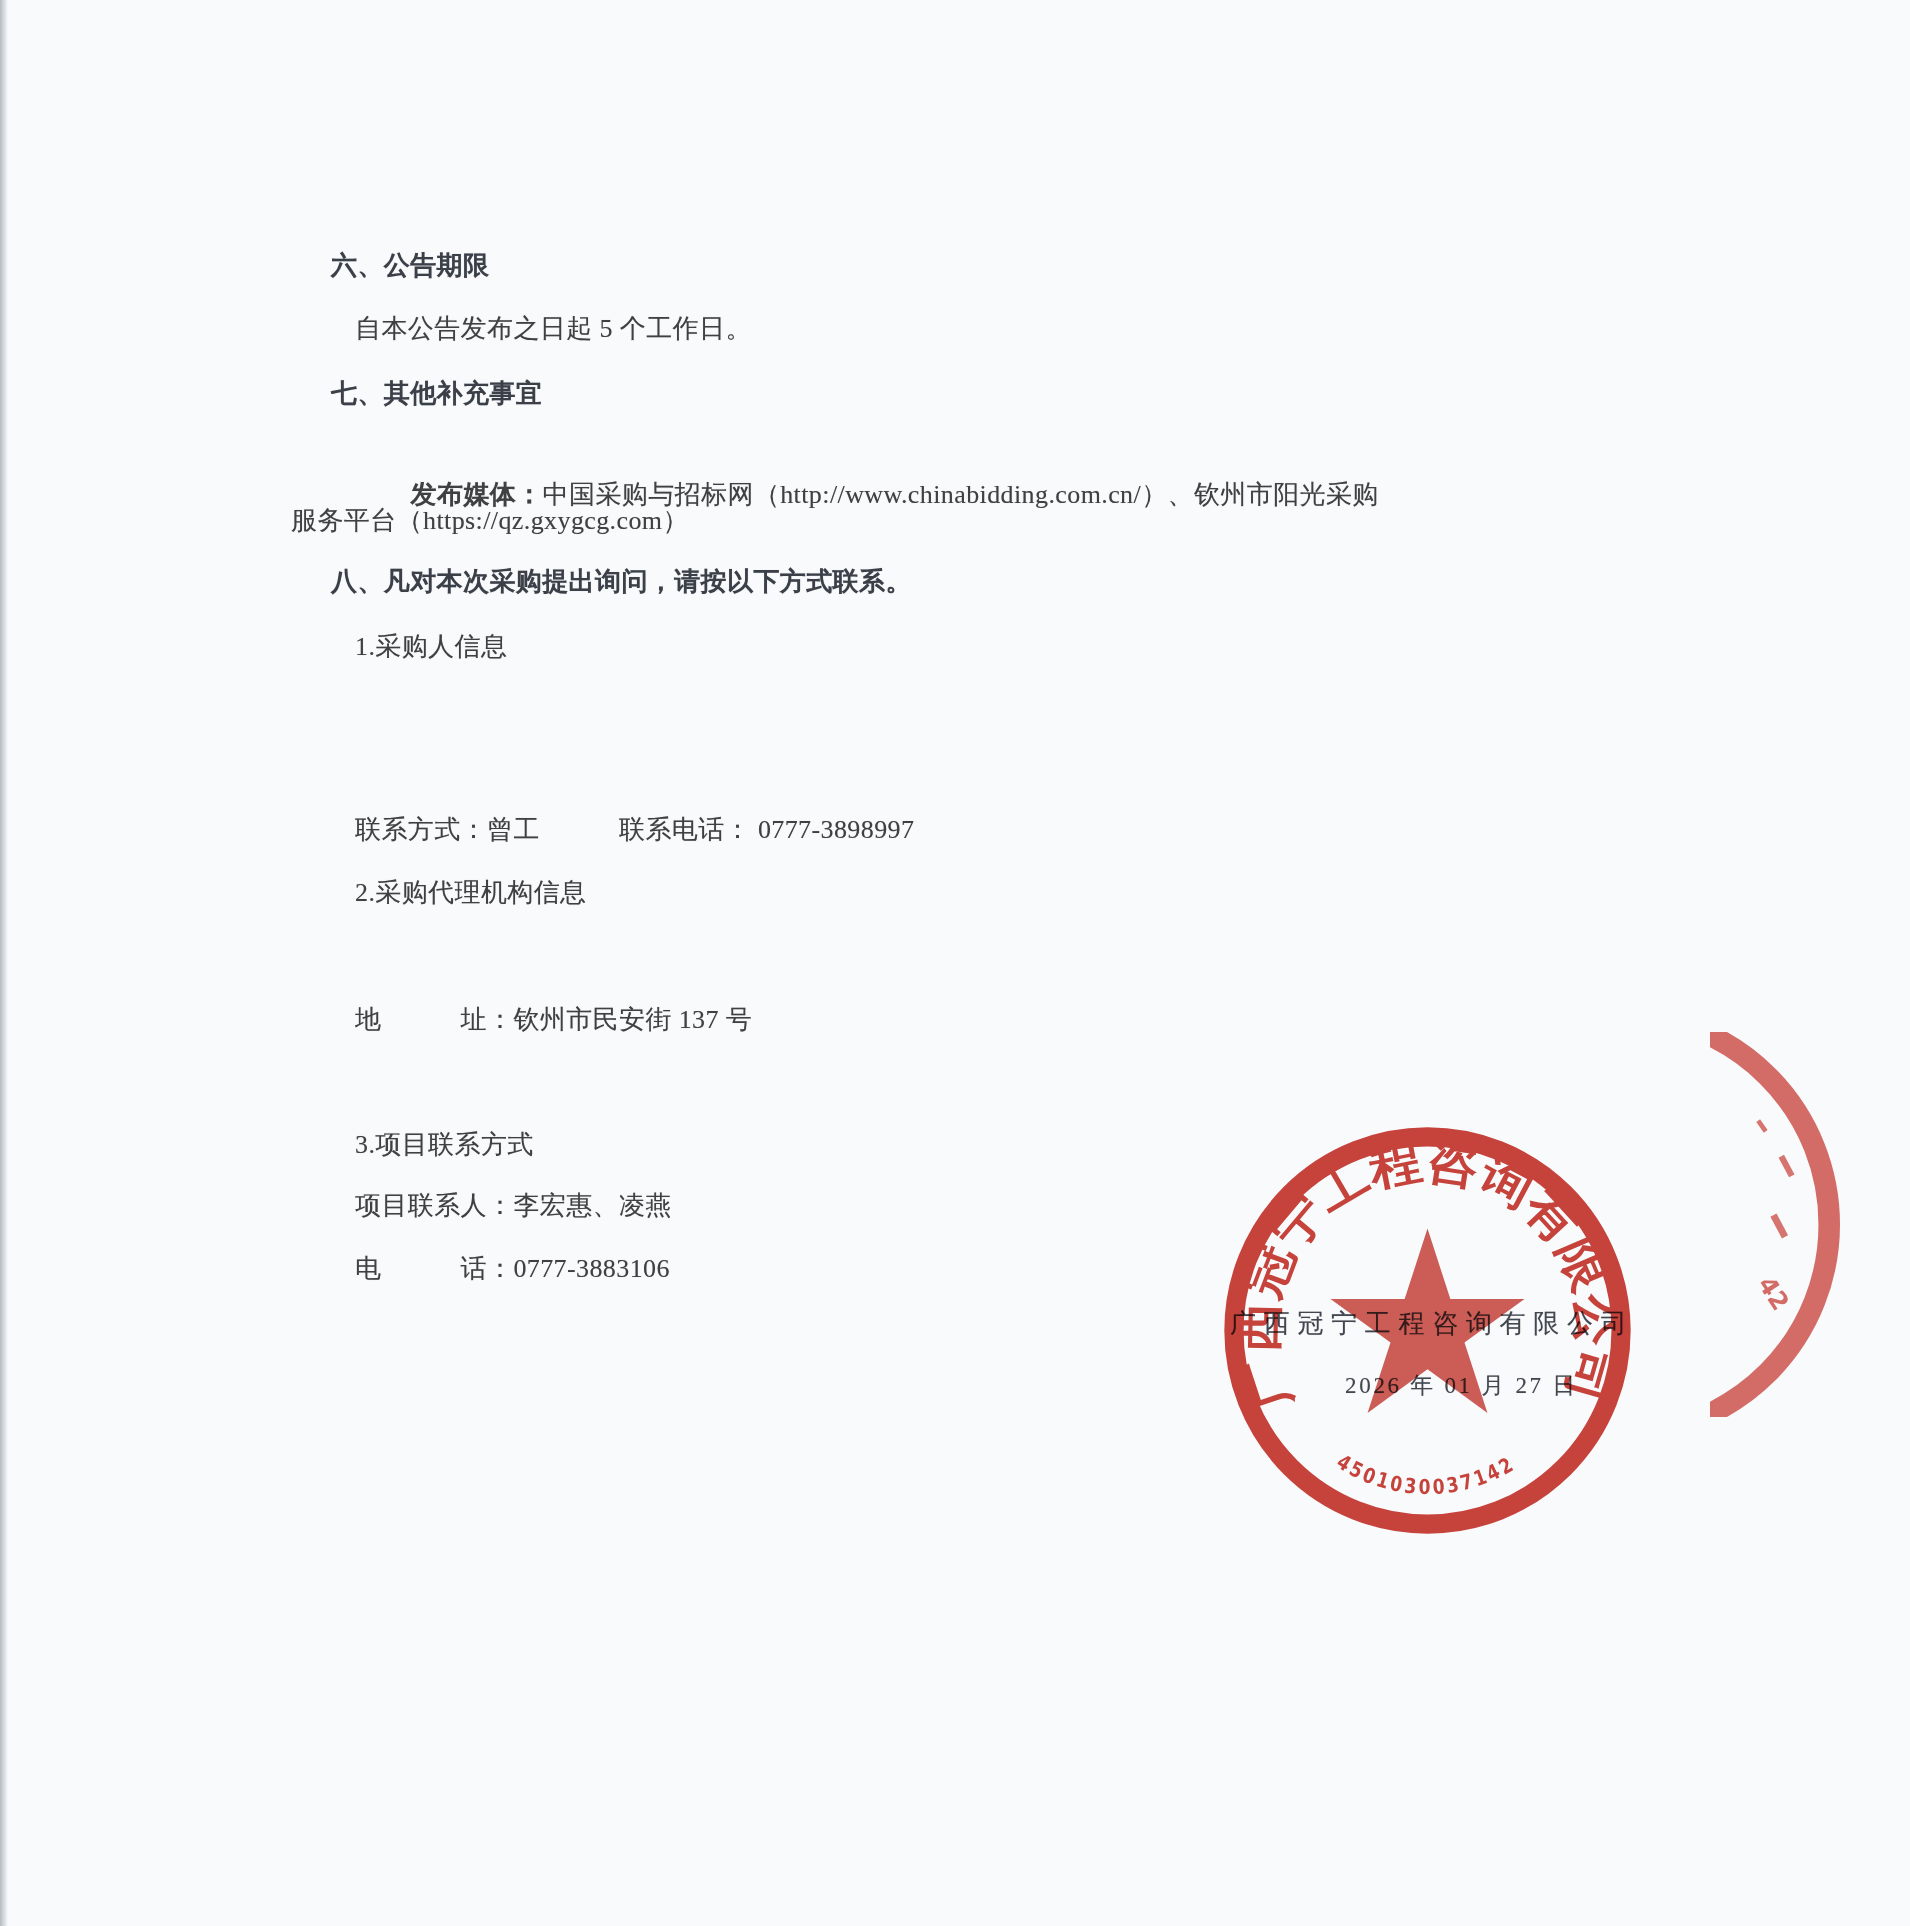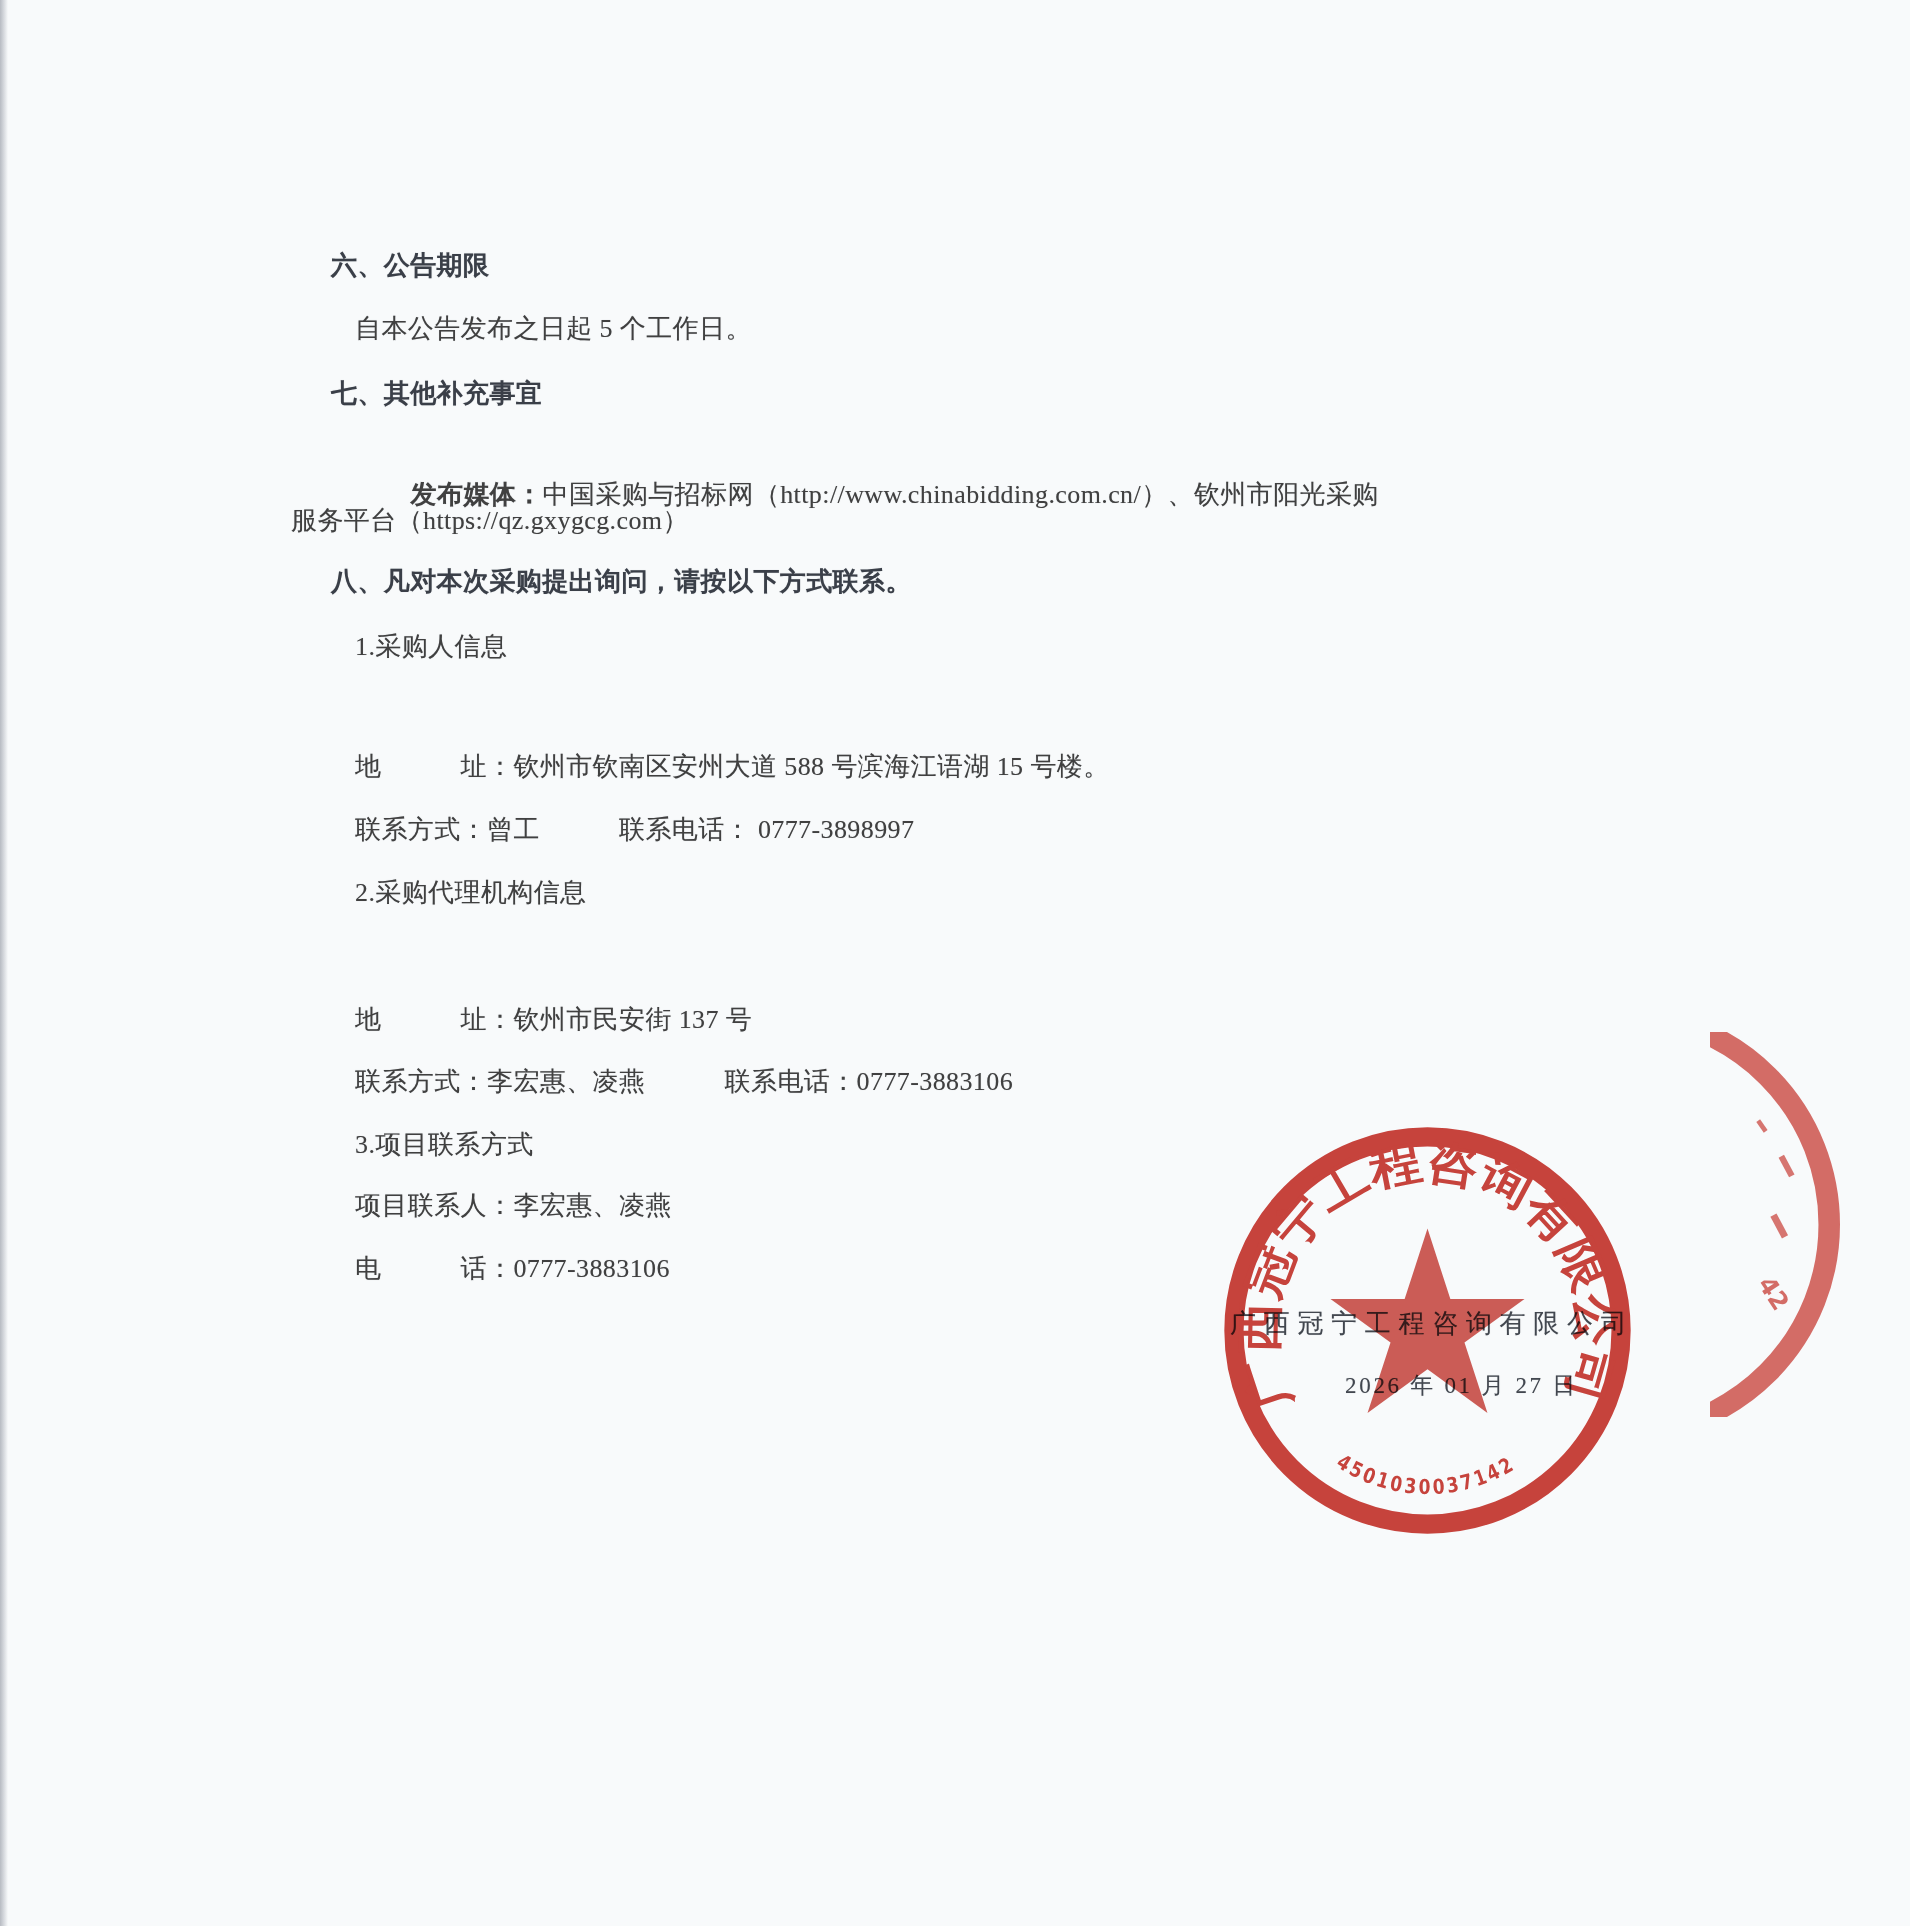--- a/index.html
+++ b/index.html
@@ -111,30 +111,28 @@
     <span class="b">发布媒体：</span><span>中国采购与招标网（http://www.chinabidding.com.cn/）、钦州市阳光采购</span>
   </div>
 
   <div class="line" style="left:291px; top:503px;">服务平台（https://qz.gxygcg.com）</div>
 
   <div class="line h" style="left:291px; top:564px;">八、凡对本次采购提出询问，请按以下方式联系。</div>
 
   <div class="line" style="left:355px; top:629px;">1.采购人信息</div>
 
 
-  <div class="line" style="left:355px; top:749px;">地　　　址：钦州市钦南区安州大道 588 号滨海江语湖 15 号楼。</div>
 
   <div class="line" style="left:355px; top:812px;">联系方式：曾工　　　联系电话： 0777-3898997</div>
 
   <div class="line" style="left:355px; top:875px;">2.采购代理机构信息</div>
 
 
   <div class="line" style="left:355px; top:1002px;">地　　　址：钦州市民安街 137 号</div>
 
-  <div class="line" style="left:355px; top:1064px;">联系方式：李宏惠、凌燕　　　联系电话：0777-3883106</div>
 
   <div class="line" style="left:355px; top:1127px;">3.项目联系方式</div>
 
   <div class="line" style="left:355px; top:1188px;">项目联系人：李宏惠、凌燕</div>
 
   <div class="line" style="left:355px; top:1251px;">电　　　话：0777-3883106</div>
 
   <div class="signature" style="left:1230px; top:1306px;">广西冠宁工程咨询有限公司</div>
 
   <div class="sigdate" style="left:1345px; top:1368px;">2026 年 01 月 27 日</div>

